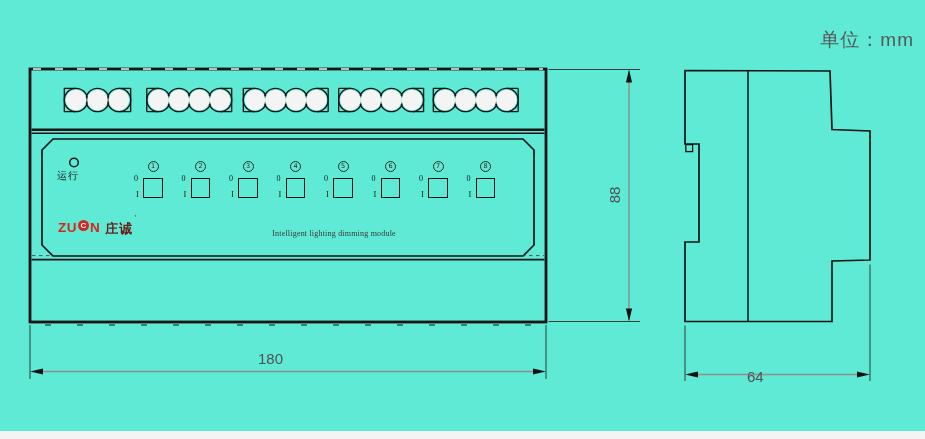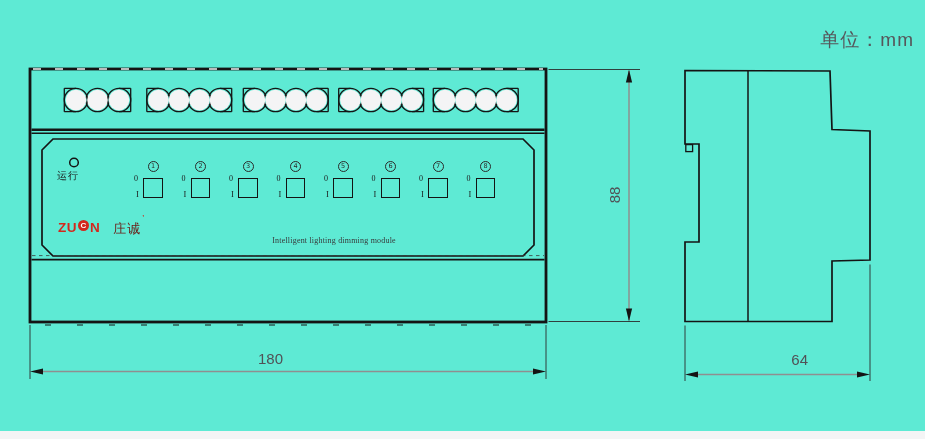--- a/index.html
+++ b/index.html
@@ -7,46 +7,46 @@
           font-family:"Liberation Sans",sans-serif;}
   .canvas svg{position:absolute;left:0;top:0;}
   .abs{position:absolute;}
 
   .unit-note{left:788px;top:27px;width:126px;text-align:right;font-size:19px;
              color:#56565a;letter-spacing:1px;}
 
   .dim-label{font-size:15px;color:#515156;}
   .dim-w{left:258px;top:350px;width:60px;}
   .dim-h{left:595px;top:186px;width:40px;height:18px;text-align:center;transform:rotate(-90deg);}
-  .dim-d{left:747px;top:351px;width:61px;text-align:right;}
+  .dim-d{left:747px;top:368px;width:61px;text-align:left;}
 
   .run-label{left:57px;top:168.5px;width:34px;text-align:left;font-size:10px;
              color:#1a1a1a;letter-spacing:1px;}
 
   .sw-unit{position:absolute;width:36px;height:50px;}
   .sw-badge{position:absolute;left:14.6px;top:6px;width:9px;height:9px;border:1px solid #2a2a2a;
             border-radius:50%;font-size:6.5px;line-height:9px;text-align:center;color:#2a2a2a;
             font-family:"DejaVu Sans",sans-serif;}
   .sw-off{position:absolute;left:1px;top:20px;font-size:8px;line-height:8px;
           font-family:"Liberation Serif",serif;color:#1a1a1a;}
   .sw-on{position:absolute;left:3px;top:35px;font-size:8.5px;line-height:8px;
          font-family:"Liberation Serif",serif;color:#1a1a1a;}
   .sw-box{position:absolute;left:10px;top:23px;width:17.5px;height:17.5px;
           border:1.7px solid #141414;background:transparent;}
 
   .logo{left:58px;top:220px;display:flex;align-items:flex-start;}
   .lg-red{color:#d3281e;font-weight:bold;font-size:13.5px;letter-spacing:.5px;}
   .lg-c{width:11px;height:11px;border-radius:50%;background:#d3281e;color:#ffffff;
         font-size:8px;font-weight:bold;line-height:11px;text-align:center;margin:0 1px;}
-  .lg-cn{color:#6b1a14;font-weight:normal;font-size:13px;margin-left:13px;letter-spacing:1px;}
+  .lg-cn{color:#6b1a14;font-weight:bold;font-size:13px;margin-left:5px;letter-spacing:1px;}
   .lg-mark{color:#d3281e;font-size:9px;margin-top:-7px;margin-left:1px;}
 
   .titles{left:238px;top:216.5px;width:192px;text-align:center;}
   .t-cn{font-size:11.5px;font-weight:bold;color:#33343c;letter-spacing:1.5px;}
-  .t-en{font-size:8px;font-family:"Liberation Serif",serif;color:#38383a;margin-top:19px;
+  .t-en{font-size:8px;font-family:"Liberation Serif",serif;color:#38383a;margin-top:12px;
         letter-spacing:.2px;}
 </style>
 </head>
 <body>
 
 <div class="canvas">
 
   <svg width="925" height="439" viewBox="0 0 925 439">
 
     <g>

